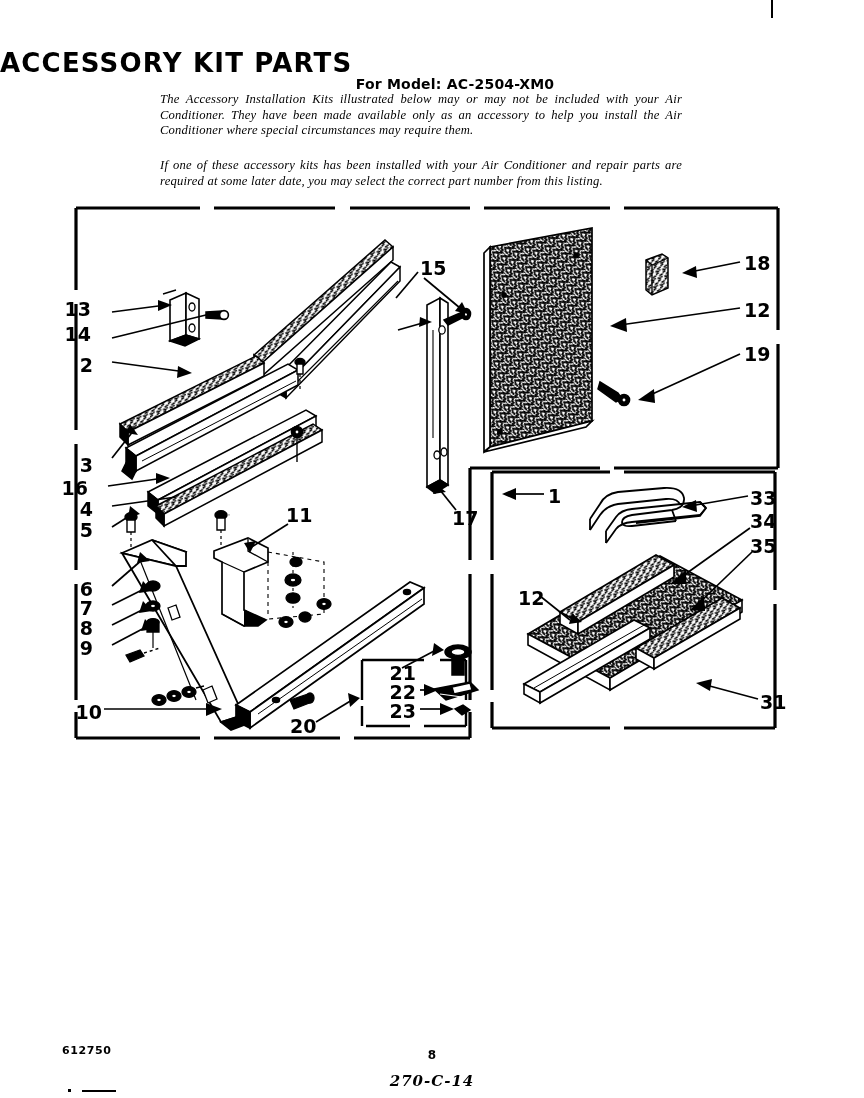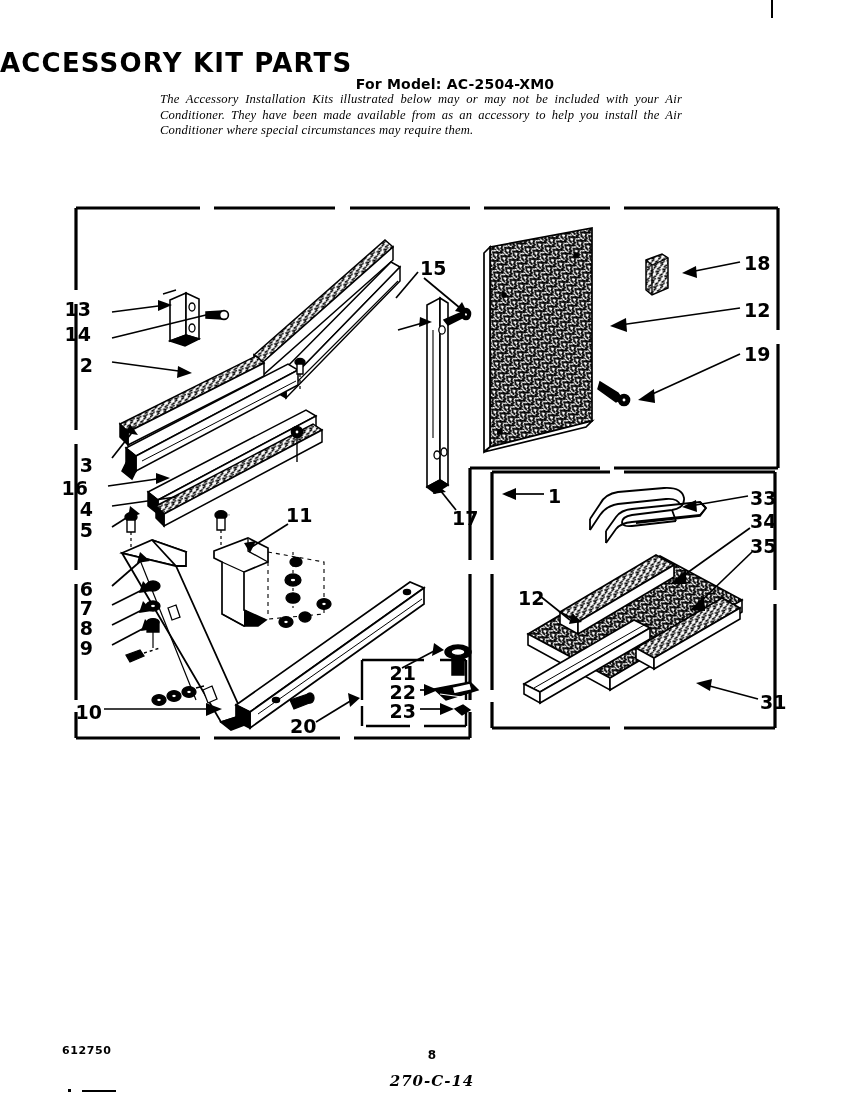--- a/index.html
+++ b/index.html
@@ -53,21 +53,22 @@
 </style>
 </head>
 <body>
 
 <div id="page">
 
   <div class="tick"></div>
 
   <div class="title">ACCESSORY KIT PARTS</div>
   <div class="model">For Model: AC-2504-XM0</div>
-  <div class="para p1">The Accessory Installation Kits illustrated below may or may not be included with your Air Conditioner. They have been made available from as an accessory to help you install the Air Conditioner where special circumstances may require them.</div>
+  <div class="para p1">The Accessory Installation Kits illustrated below may or may not be included with your Air Conditioner. They have been made available only as an accessory to help you install the Air Conditioner where special circumstances may require them.</div>
+  <div class="para p2">If one of these accessory kits has been installed with your Air Conditioner and repair parts are required at some later date, you may select the correct part number from this listing.</div>
 
   <svg class="diagram" viewBox="0 0 864 1098">
     <defs>
       <pattern id="stipple" width="9" height="9" patternUnits="userSpaceOnUse" patternTransform="rotate(24)">
         <rect width="9" height="9" fill="#fff"></rect>
         <path d="M0 1 L3 0 M4 3 L7 2 M1 5 L3 6 M6 6 L9 7 M2 8 L5 9 M7 0 L9 2 M0 4 L1 3" stroke="#000" stroke-width="2.1" stroke-linecap="round"></path>
         <circle cx="5.2" cy="4.6" r="1.05" fill="#000"></circle>
         <circle cx="1.4" cy="7.6" r="0.95" fill="#000"></circle>
       </pattern>
       <pattern id="stipple2" width="7" height="7" patternUnits="userSpaceOnUse" patternTransform="rotate(-18)">

